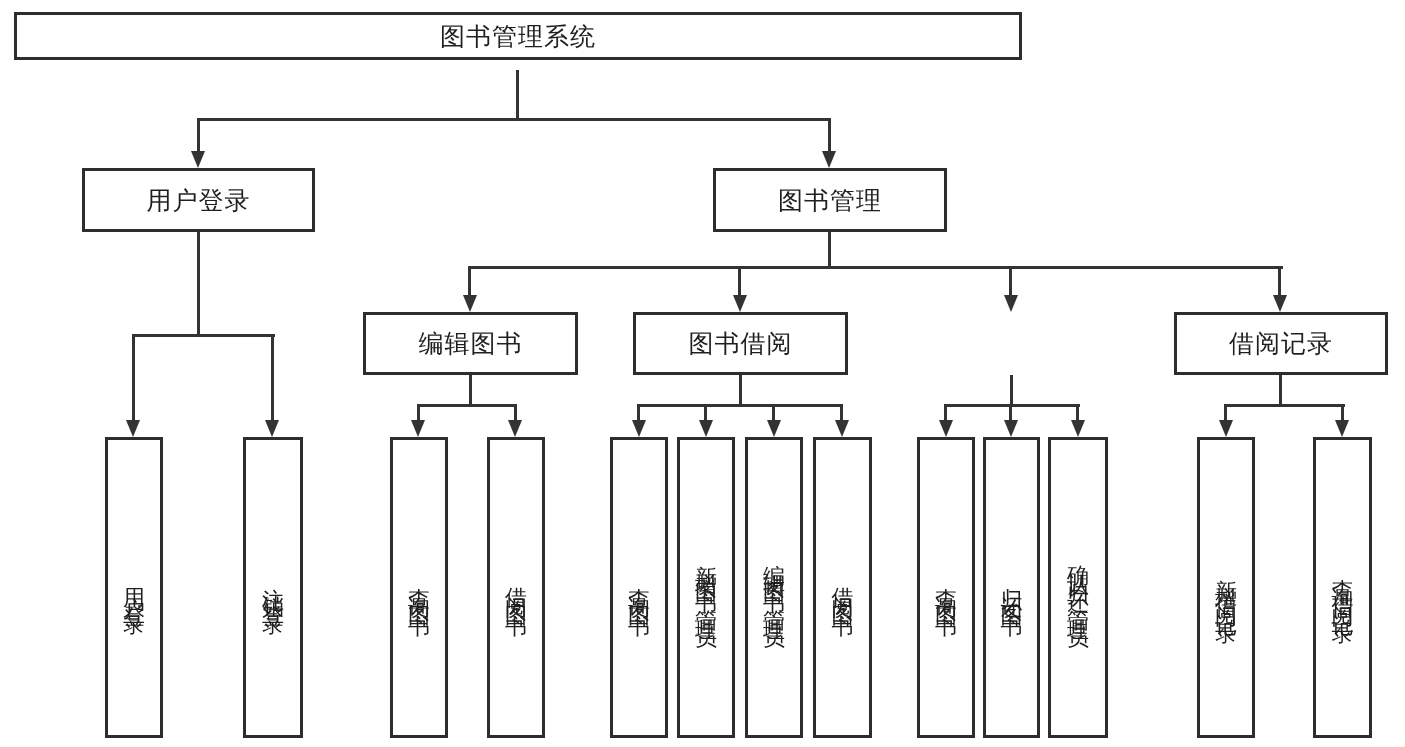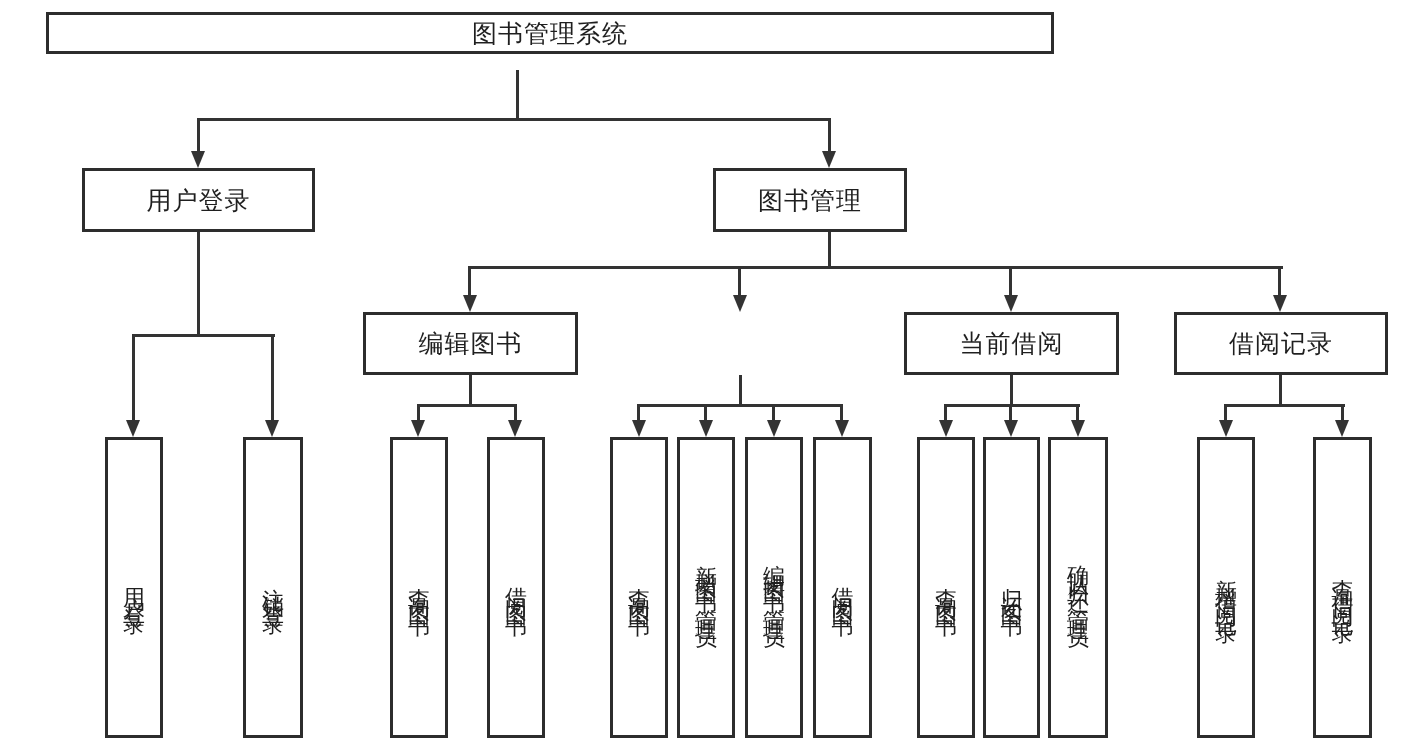--- a/index.html
+++ b/index.html
@@ -58,35 +58,35 @@
     letter-spacing: 1px;
     z-index: 5;
     white-space: nowrap;
   }
 </style>
 </head>
 <body>
 
 <div class="stage">
 
-  <div class="box" style="left:14px; top:12px; width:1008px; height:42px;margin-left:32px;">
+  <div class="box" style="left:14px; top:12px; width:1008px; height:48px;">
     <span>图书管理系统</span>
   </div>
 
   <div class="ln" style="left:516px; top:70px; width:3px; height:48px;"></div>
   <div class="ln" style="left:197px; top:118px; width:634px; height:3px;"></div>
   <div class="ln" style="left:197px; top:118px; width:3px; height:34px;"></div>
   <div class="ln" style="left:828px; top:118px; width:3px; height:34px;"></div>
   <div class="arr" style="left:191px; top:151px;"></div>
   <div class="arr" style="left:822px; top:151px;"></div>
 
   <div class="box" style="left:82px; top:168px; width:233px; height:64px;">
     <span>用户登录</span>
   </div>
-  <div class="box" style="left:713px; top:168px; width:194px; height:64px;">
+  <div class="box" style="left:713px; top:168px; width:234px; height:64px;">
     <span>图书管理</span>
   </div>
 
   <div class="ln" style="left:197px; top:232px; width:3px; height:104px;"></div>
   <div class="ln" style="left:132px; top:334px; width:143px; height:3px;"></div>
   <div class="ln" style="left:132px; top:334px; width:3px; height:87px;"></div>
   <div class="ln" style="left:271px; top:334px; width:3px; height:87px;"></div>
   <div class="arr" style="left:126px; top:420px;"></div>
   <div class="arr" style="left:265px; top:420px;"></div>
 
@@ -104,22 +104,22 @@
   <div class="ln" style="left:1009px; top:266px; width:3px; height:32px;"></div>
   <div class="ln" style="left:1278px; top:266px; width:3px; height:32px;"></div>
   <div class="arr" style="left:463px; top:295px;"></div>
   <div class="arr" style="left:733px; top:295px;"></div>
   <div class="arr" style="left:1004px; top:295px;"></div>
   <div class="arr" style="left:1273px; top:295px;"></div>
 
   <div class="box" style="left:363px; top:312px; width:215px; height:63px;">
     <span>编辑图书</span>
   </div>
-  <div class="box" style="left:904px; top:312px; width:215px; height:63px;">
-    <span>当前借阅</span>
+  <div class="box" style="left:633px; top:312px; width:215px; height:63px;">
+    <span>图书借阅</span>
   </div>
   <div class="box" style="left:1174px; top:312px; width:214px; height:63px;">
     <span>借阅记录</span>
   </div>
 
   <div class="ln" style="left:469px; top:375px; width:3px; height:31px;"></div>
   <div class="ln" style="left:417px; top:404px; width:100px; height:3px;"></div>
   <div class="ln" style="left:417px; top:404px; width:3px; height:17px;"></div>
   <div class="ln" style="left:514px; top:404px; width:3px; height:17px;"></div>
   <div class="arr" style="left:411px; top:420px;"></div>

